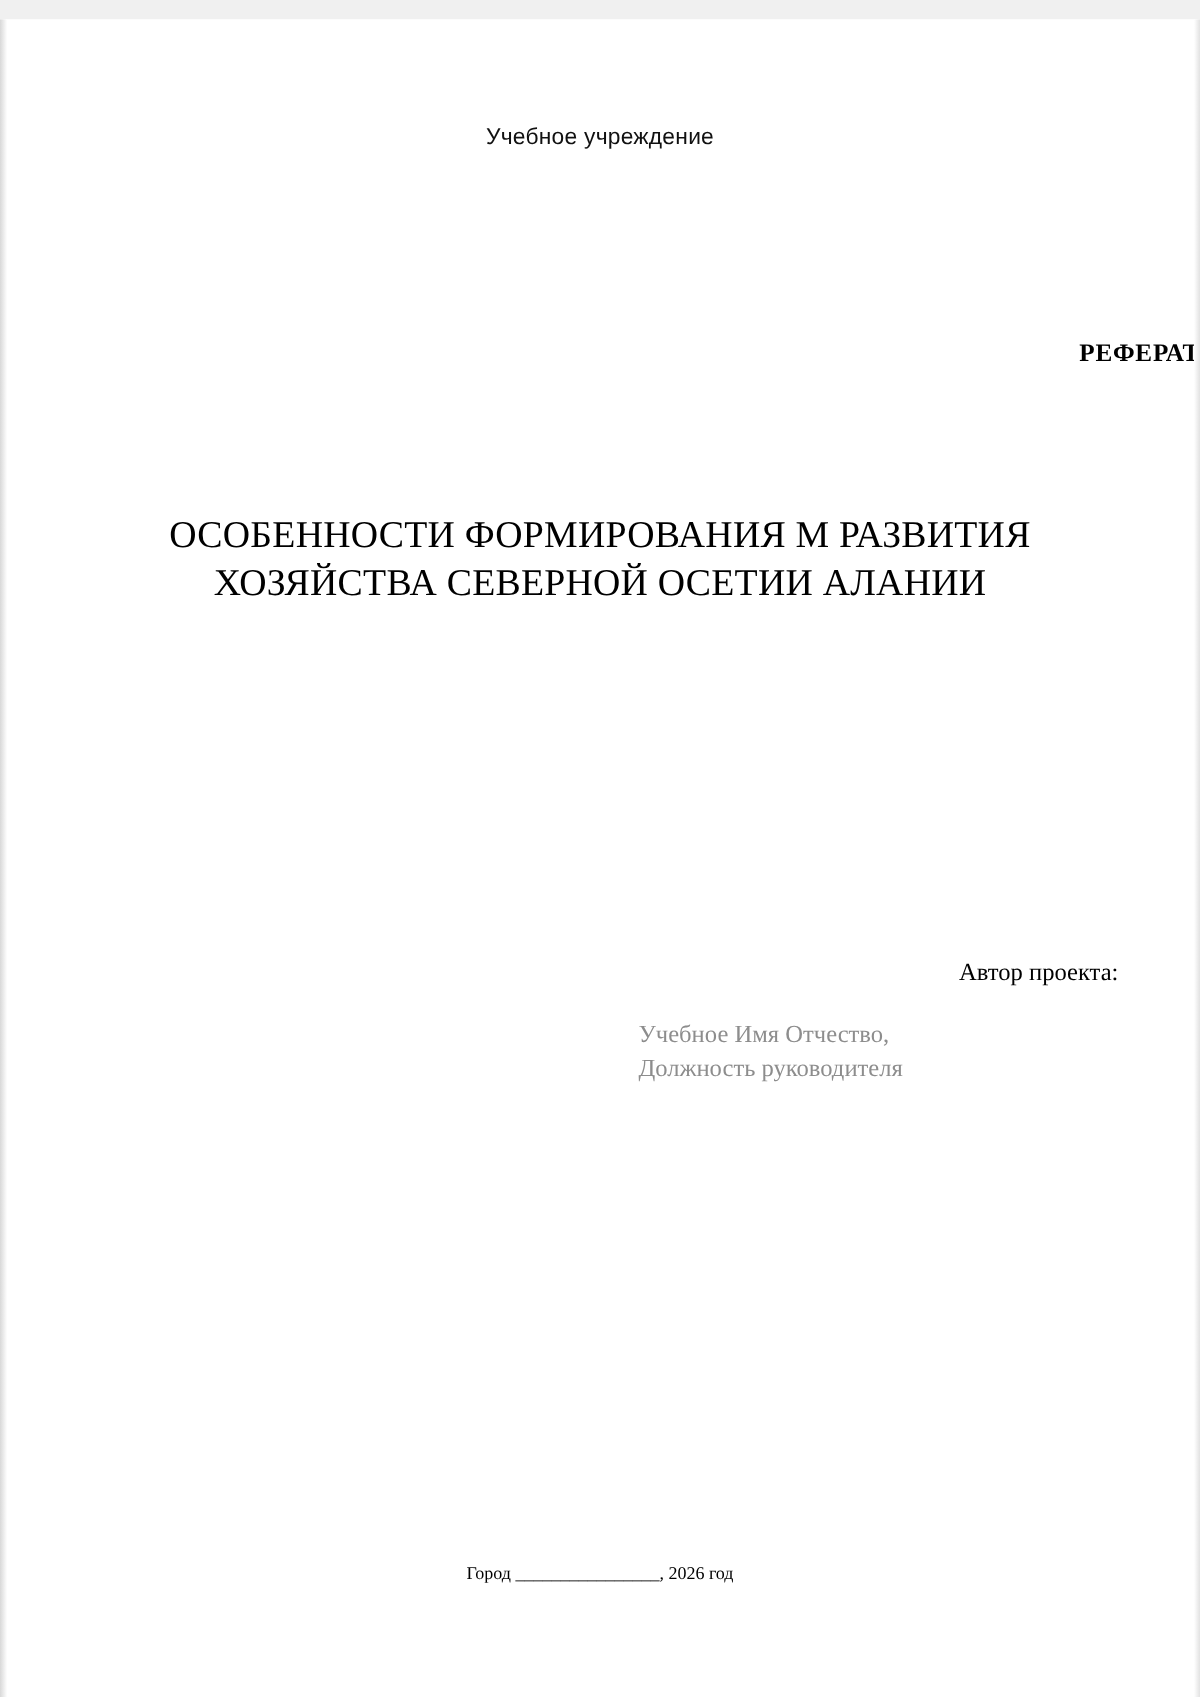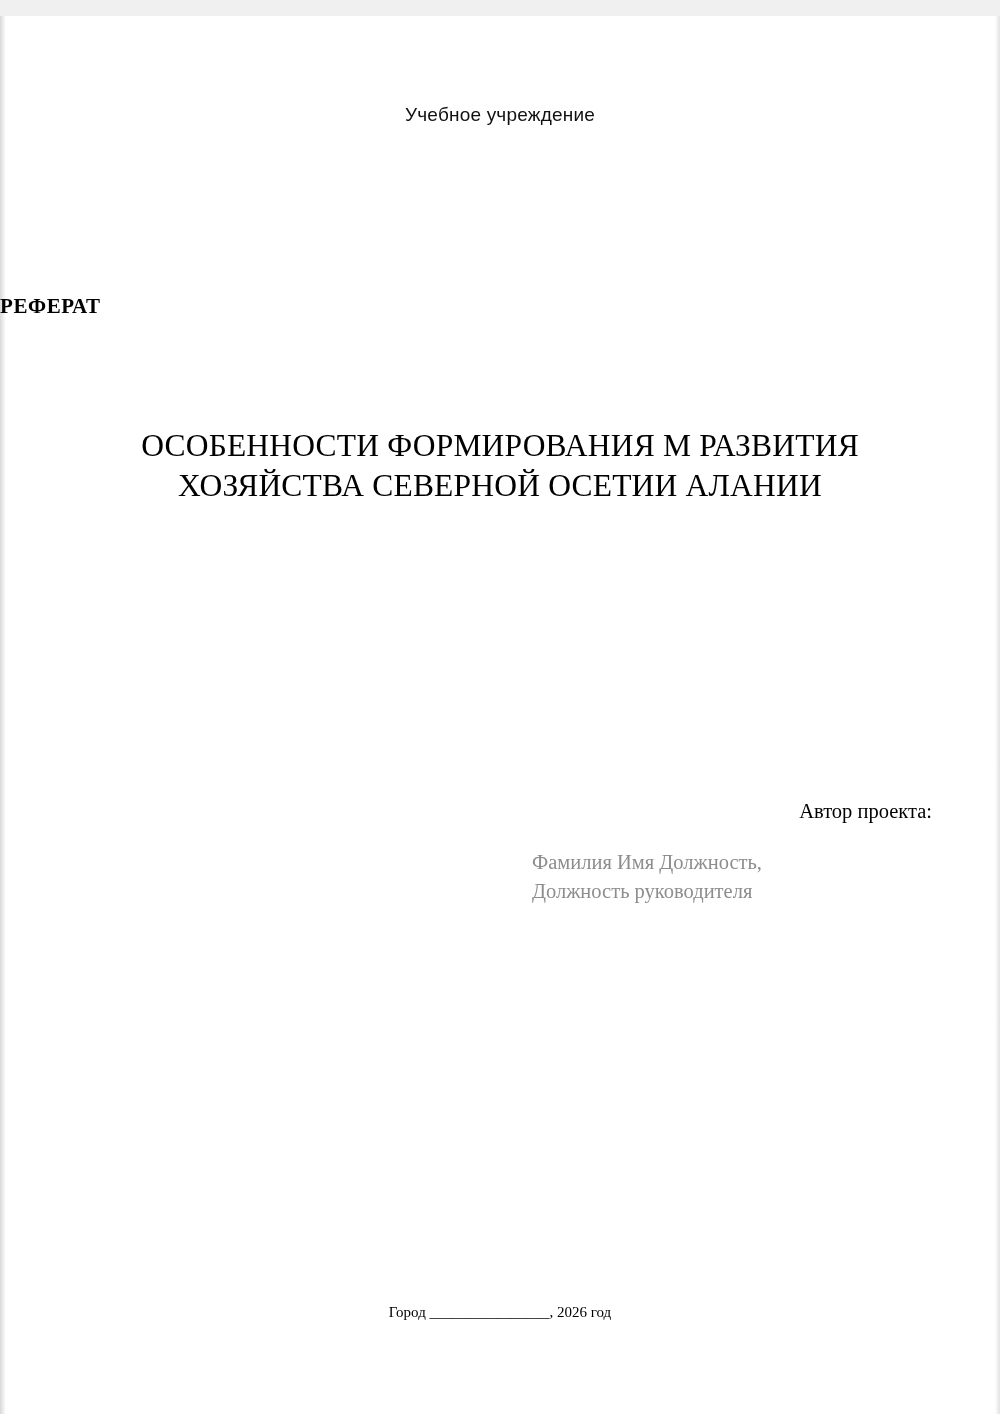--- a/index.html
+++ b/index.html
@@ -43,24 +43,24 @@
     width: 100%;
     text-align: center;
     font-family: "Liberation Sans", sans-serif;
     font-size: 19px;
     letter-spacing: 0.2px;
     color: #111;
   }
 
   .doc-type {
     position: absolute;
-    top: 278px;
+    top: 266px;
     left: 0;
     width: 100%;
-    text-align: left;
+    text-align: right;
     font-weight: bold;
     font-size: 21px;
     letter-spacing: 0.6px;
   }
 
   .title {
     position: absolute;
     top: 410px;
     left: 120px;
     width: 760px;
@@ -108,20 +108,20 @@
 
   <div class="doc-type">РЕФЕРАТ</div>
 
   <div class="title">ОСОБЕННОСТИ ФОРМИРОВАНИЯ М РАЗВИТИЯ ХОЗЯЙСТВА СЕВЕРНОЙ ОСЕТИИ АЛАНИИ</div>
 
   <div class="credits">
     <div class="block">
       <div class="label">Автор проекта:</div>
     </div>
     <div class="block">
-      <div class="value">Фамилия Имя Должность,</div>
+      <div class="value">Учебное Имя Отчество,</div>
       <div class="value">Должность руководителя</div>
     </div>
   </div>
 
   <div class="footer">Город ________________, 2026 год</div>
 
 </div>
 
 </body></html>

